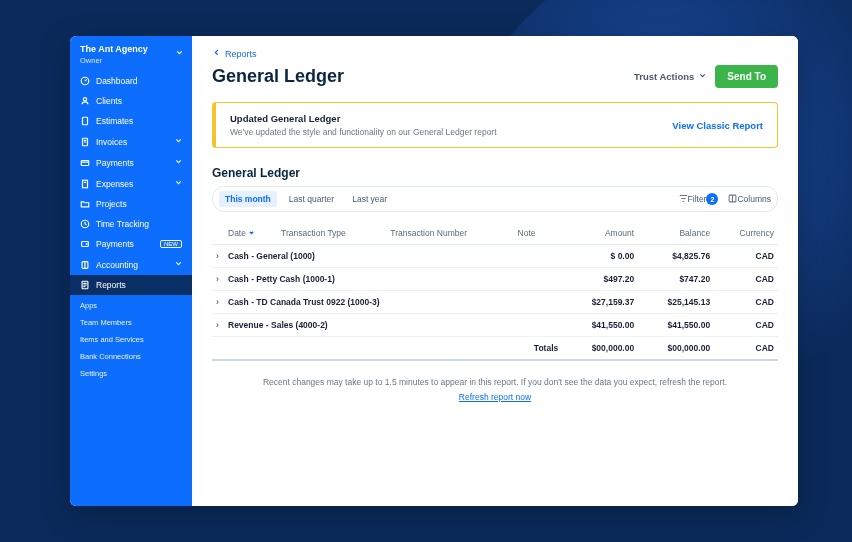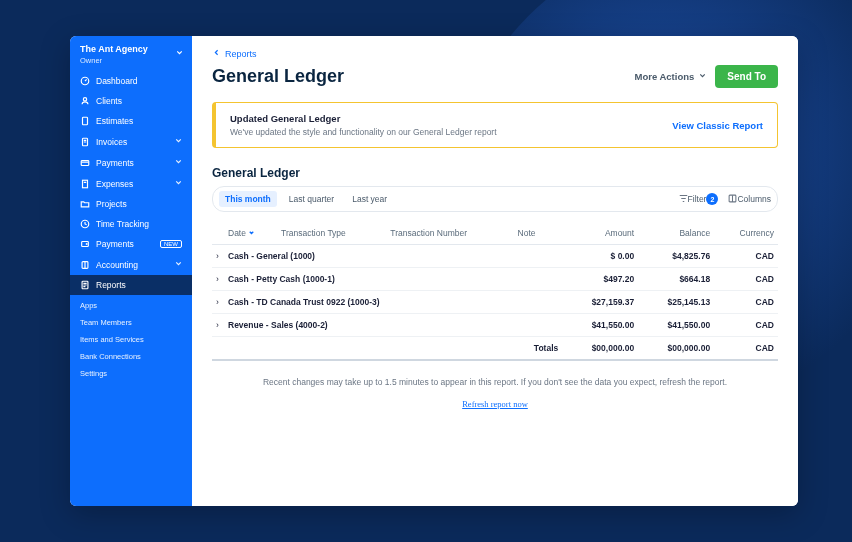--- a/index.html
+++ b/index.html
@@ -188,21 +188,21 @@
   cursor: pointer;
 }
 .acct-name { font-weight: 700; }
 .totals-row td { font-weight: 700; border-bottom: 2px solid #cfd7e0; border-top: 1px solid #cfd7e0; }
 .footer-note {
   margin-top: 16px;
   text-align: center;
   font-size: 8.5px;
   color: #6b7684;
 }
-.refresh-link { color: #0d6efd; text-decoration: underline; cursor: pointer; display: block; margin-top: 12px; font-family: Liberation Serif, serif; }
+.refresh-link { color: #0d6efd; text-decoration: underline; cursor: pointer; display: block; margin-top: 5px; }
 .chev-down svg, .chev-left svg { width: 9px; height: 9px; stroke: currentColor; stroke-width: 1.6; fill: none; }
 .sort-caret svg { width:7px; height:7px; stroke:#0d6efd; stroke-width:2; fill:none;}
 </style>
 </head>
 <body>
 
 <div class="bg-blob"></div>
 
 <div class="app-frame">
   <aside class="sidebar">
@@ -352,21 +352,21 @@
       <span class="chev-left"><svg viewBox="0 0 12 12">
             <polyline points="7.5,3 4.5,6 7.5,9"></polyline>
           </svg></span>
       <span>Reports</span>
     </div>
 
     <div class="page-head">
       <h1 class="page-title">General Ledger</h1>
       <div class="head-actions">
         <div class="more-actions">
-          <span>More Actions</span>
+          <span>Trust Actions</span>
           <span class="chev-down"><svg viewBox="0 0 12 12">
                 <polyline points="3,4.5 6,7.5 9,4.5"></polyline>
               </svg></span>
         </div>
         <button class="send-to">Send To</button>
       </div>
     </div>
 
     <div class="notice">
       <div>
@@ -426,21 +426,21 @@
             <td class="row-expand">›</td>
             <td colspan="4"><span class="acct-name">Cash - General (1000)</span></td>
             <td class="r"><b>$ 0.00</b></td>
             <td class="r"><b>$4,825.76</b></td>
             <td class="r"><b>CAD</b></td>
           </tr>
           <tr>
             <td class="row-expand">›</td>
             <td colspan="4"><span class="acct-name">Cash - Petty Cash (1000-1)</span></td>
             <td class="r"><b>$497.20</b></td>
-            <td class="r"><b>$664.18</b></td>
+            <td class="r"><b>$747.20</b></td>
             <td class="r"><b>CAD</b></td>
           </tr>
           <tr>
             <td class="row-expand">›</td>
             <td colspan="4"><span class="acct-name">Cash - TD Canada Trust 0922 (1000-3)</span></td>
             <td class="r"><b>$27,159.37</b></td>
             <td class="r"><b>$25,145.13</b></td>
             <td class="r"><b>CAD</b></td>
           </tr>
           <tr>

